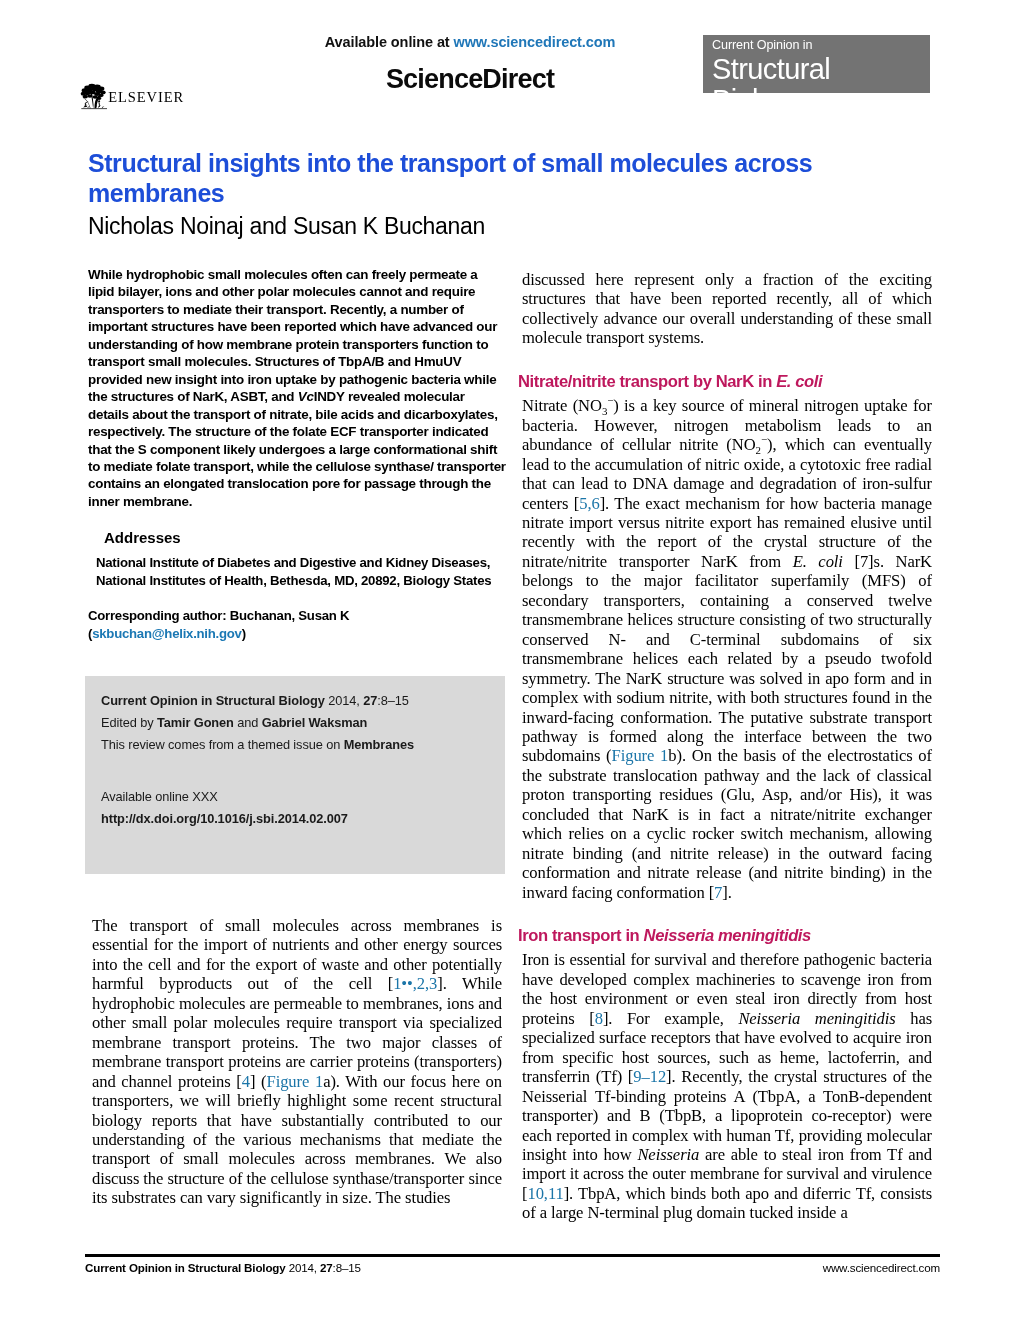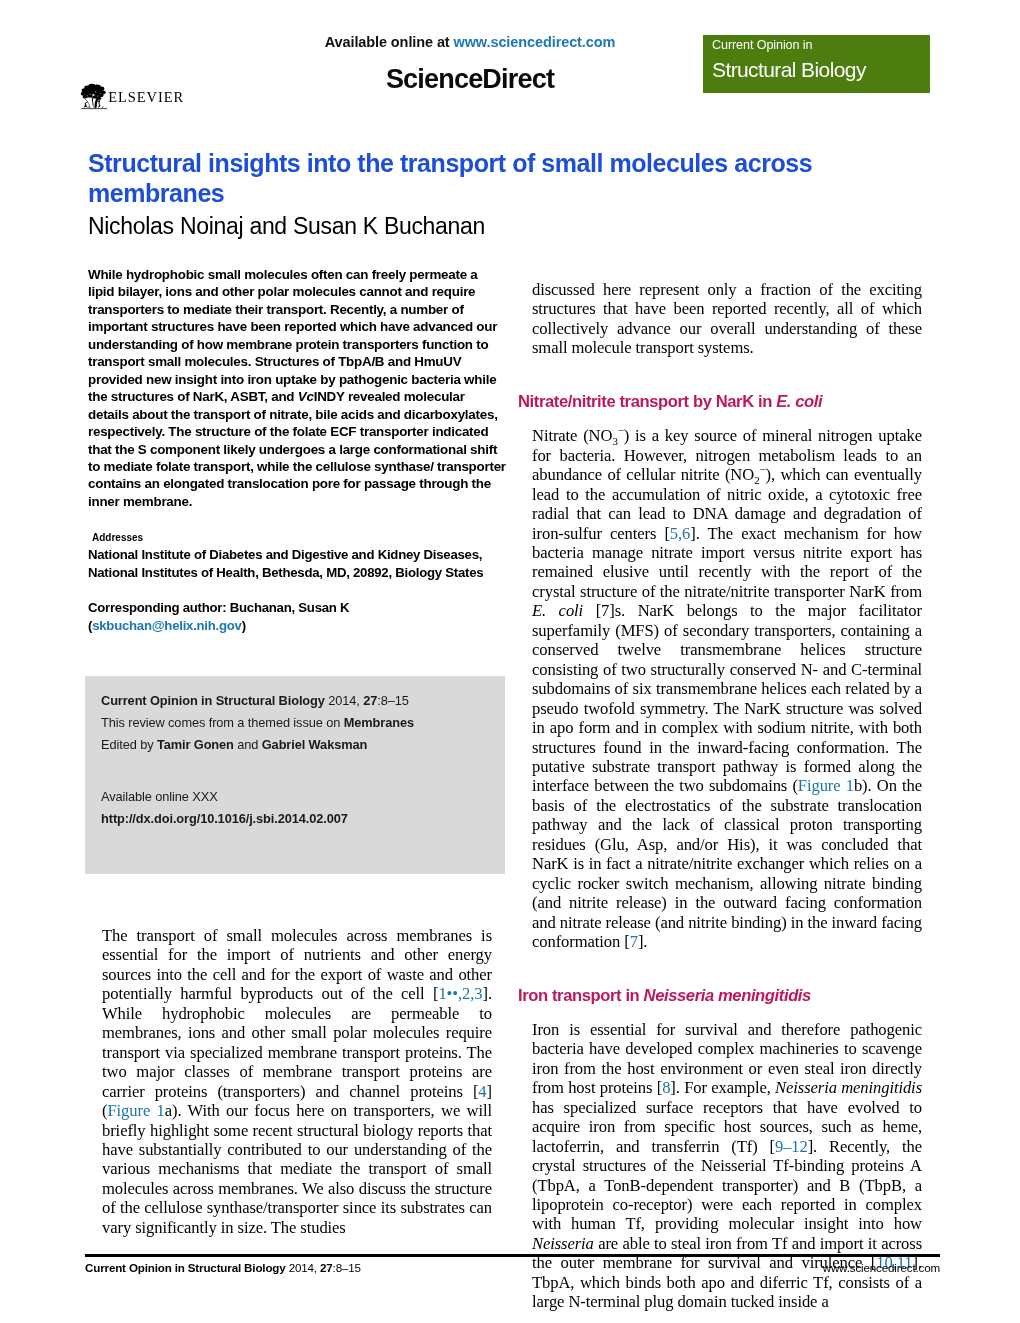--- a/index.html
+++ b/index.html
@@ -82,35 +82,35 @@
     margin-top: 14px;
     color: #0b0b0b;
   }
 
   .journal-badge {
     position: absolute;
     right: 10px;
     top: 13px;
     width: 227px;
     height: 58px;
-    background: #4d7c0f;
+    background: #737373;
     padding: 3px 9px 4px 9px;
     box-sizing: border-box;
     color: #ffffff;
   }
   .jb-top {
     font-family: "Liberation Sans", sans-serif;
     font-size: 12.6px;
     line-height: 15px;
     font-weight: 400;
     letter-spacing: -0.1px;
   }
   .jb-main {
     font-family: "Liberation Sans", sans-serif;
-    font-size: 21px;
+    font-size: 29px;
     line-height: 31px;
     font-weight: 400;
     letter-spacing: -0.6px;
     margin-top: 1px;
   }
 
   
   .title-block {
     position: absolute;
     left: 88px;
@@ -158,32 +158,32 @@
     font-weight: 700;
     letter-spacing: -0.25px;
     color: #000;
     margin: 0;
     text-align: left;
   }
   .abstract i { font-style: italic; }
 
   .addr-head {
     font-family: "Liberation Sans", sans-serif;
-    font-size: 10px;
+    font-size: 15px;
     font-weight: 700;
     line-height: 17px;
-    margin: 19px 0 0 4px;
+    margin: 19px 0 0 16px;
   }
   .addr-body {
     font-family: "Liberation Sans", sans-serif;
     font-size: 13.2px;
     font-weight: 700;
     line-height: 17.4px;
     letter-spacing: -0.25px;
-    margin: 0;
+    margin: 8px;
   }
   .corr {
     font-family: "Liberation Sans", sans-serif;
     font-size: 13.2px;
     font-weight: 700;
     line-height: 17.4px;
     letter-spacing: -0.25px;
     margin: 18px 0 0 0;
   }
   .corr a, .corr .mail { color: #1b78b4; text-decoration: none; }
@@ -222,21 +222,21 @@
     color: #be185d;
   }
   .sec-head i { font-style: italic; }
 
   
   .body-text {
     font-family: "Liberation Serif", serif;
     font-size: 16.6px;
     line-height: 19.45px;
     text-align: justify;
-    margin: 14px;
+    margin: 4px;
     color: #000;
     letter-spacing: -0.1px;
     -webkit-font-smoothing: none;
   }
   .body-text i { font-style: italic; }
   .ref { color: #1b75a8; }
   .figref { color: #1b75a8; }
   sub, sup { font-size: 66%; line-height: 0; }
 
   .spacer-para { height: 19.45px; }
@@ -343,22 +343,22 @@
 
     <div class="addr-head">Addresses</div>
     <p class="addr-body"><span>National Institute of Diabetes and Digestive and Kidney Diseases,</span><br><span>National Institutes of Health, Bethesda, MD, 20892, Biology States</span></p>
 
     <p class="corr"><span>Corresponding author: Buchanan, Susan K (</span><span class="mail">skbuchan@helix.nih.gov</span><span>)</span></p>
 
   </div>
 
   <div class="infobox">
     <p><b>Current Opinion in Structural Biology</b><span> 2014, </span><b>27</b><span>:8–15</span></p>
+    <p><span>Edited by </span><b>Tamir Gonen</b><span> and </span><b>Gabriel Waksman</b></p>
     <p><span>This review comes from a themed issue on </span><b>Membranes</b></p>
-    <p><span>Edited by </span><b>Tamir Gonen</b><span> and </span><b>Gabriel Waksman</b></p>
     <div class="ib-gap"></div>
     <p>Available online XXX</p>
     <p class="ib-doi">http://dx.doi.org/10.1016/j.sbi.2014.02.007</p>
   </div>
 
   <div class="col-left" style="top: 912px;">
     <p class="body-text"><span>The transport of small molecules across membranes is essential for the import of nutrients and other energy sources into the cell and for the export of waste and other potentially harmful byproducts out of the cell [</span><span class="ref">1••,2,3</span><span>]. While hydrophobic molecules are permeable to membranes, ions and other small polar molecules require transport via specialized membrane transport proteins. The two major classes of membrane transport proteins are carrier proteins (transporters) and channel proteins [</span><span class="ref">4</span><span>] (</span><span class="figref">Figure 1</span><span>a). With our focus here on transporters, we will briefly highlight some recent structural biology reports that have substantially contributed to our understanding of the various mechanisms that mediate the transport of small molecules across membranes. We also discuss the structure of the cellulose synthase/transporter since its substrates can vary significantly in size. The studies</span></p>
   </div>
 
   <div class="col-right">

